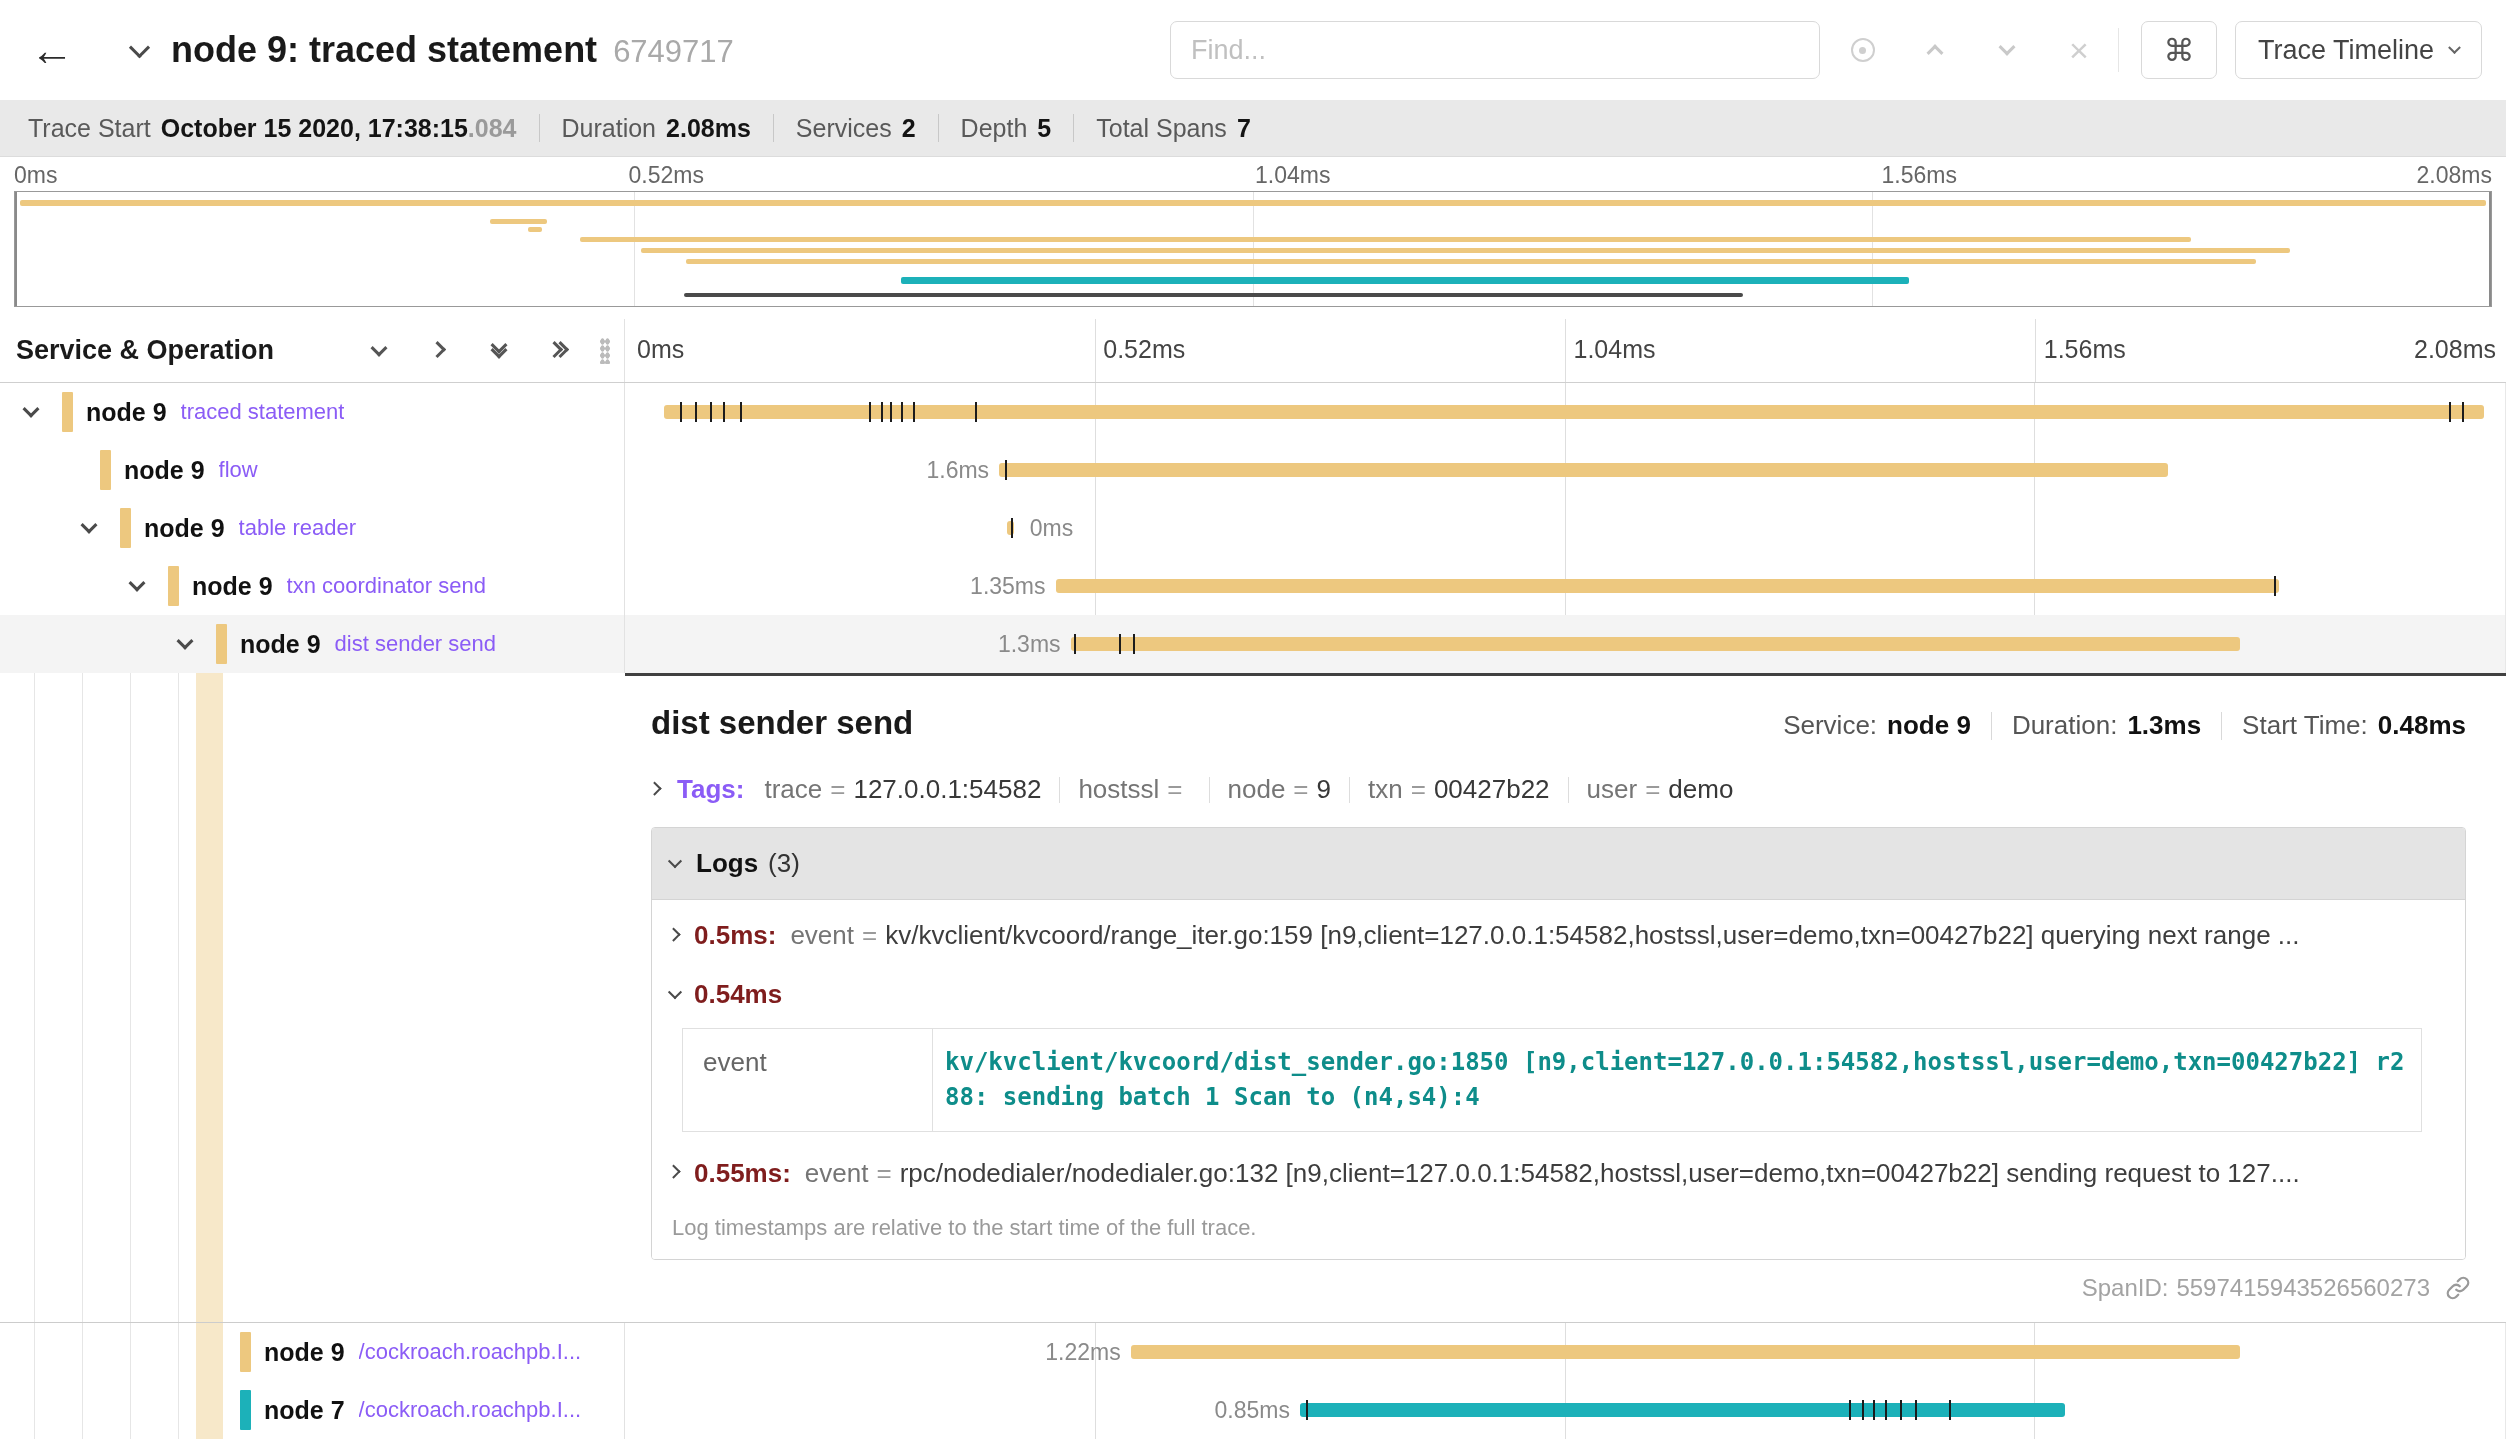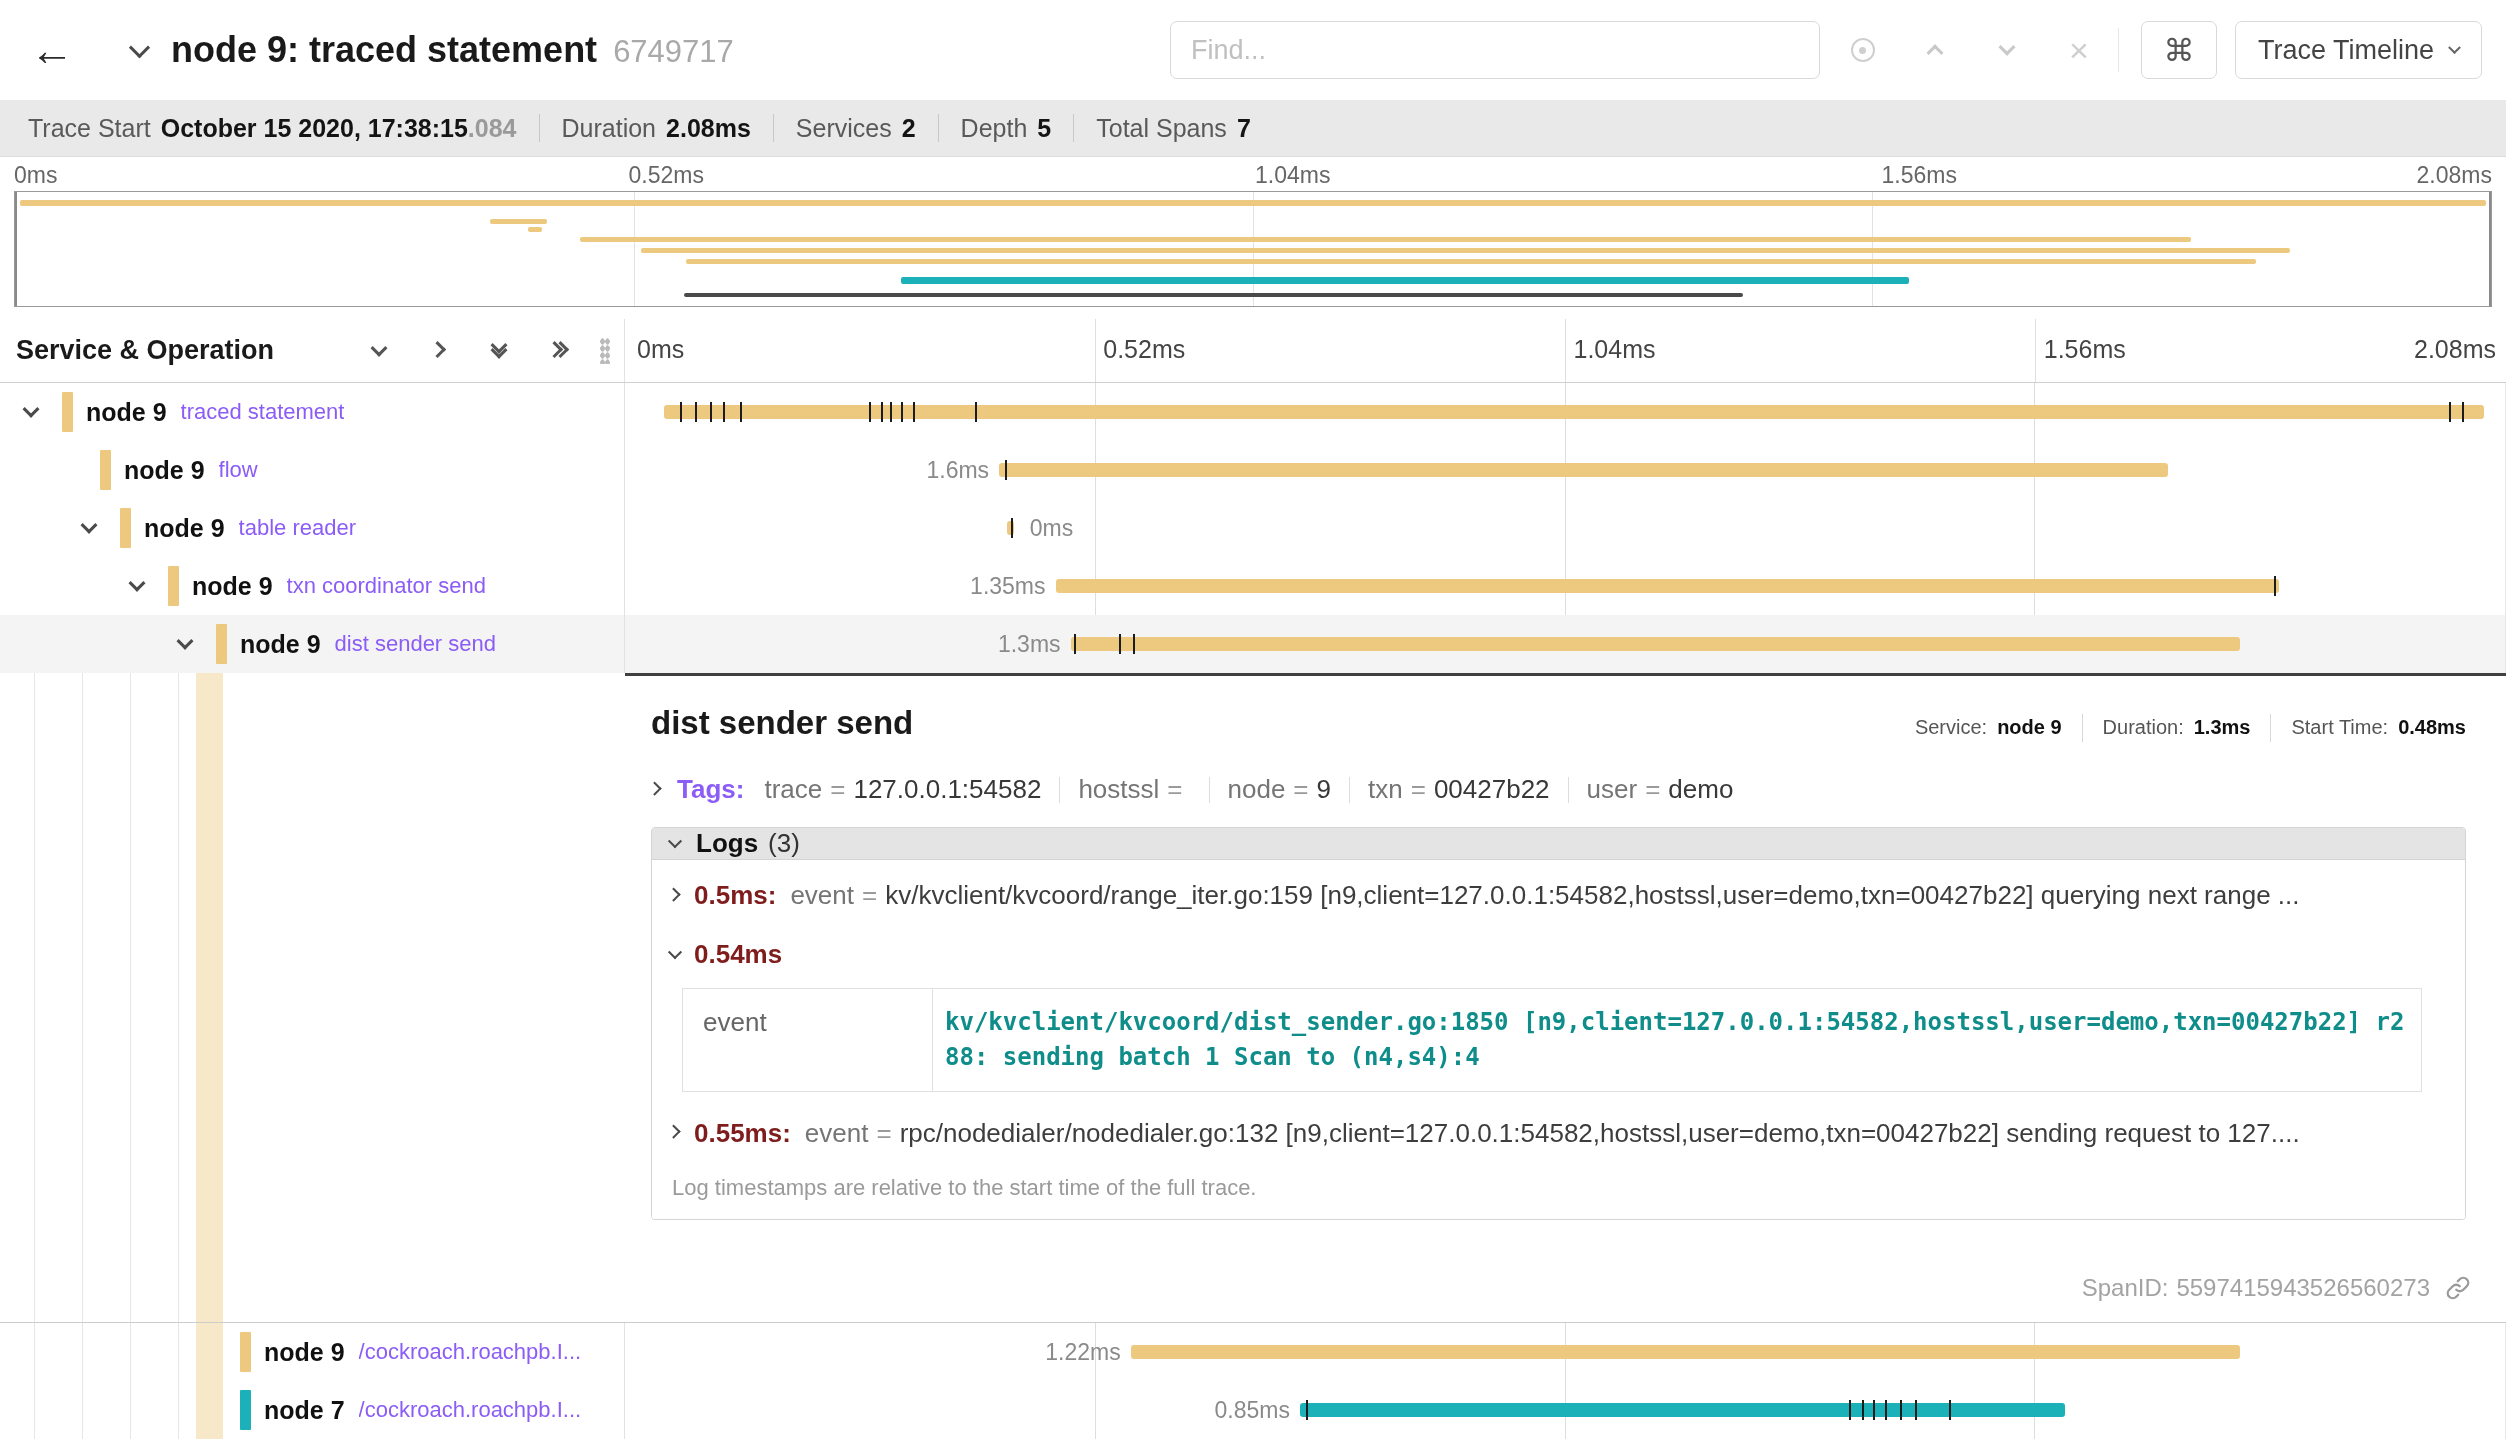--- a/index.html
+++ b/index.html
@@ -93,33 +93,33 @@
   .guide { position:absolute; top:0; bottom:0; width:1px; background:#e6e6e6; }
   .g0 { left:34px; } .g1 { left:82px; } .g2 { left:130px; } .g3 { left:178px; }
   .band { position:absolute; top:0; bottom:0; left:196px; width:27px; background:rgba(237,200,127,0.42); }
 
   
   .detail-row { height:650px; display:flex; border-bottom:1px solid #ccc; }
   .detail-left { width:625px; flex:none; position:relative; background:#fff; }
   .detail-panel { flex:1; border-top:3px solid #404040; background:#fff; padding:28px 40px 0 26px; position:relative; }
   .d-head { display:flex; align-items:baseline; }
   .d-title { font-size:33px; font-weight:700; color:#1a1a1a; }
-  .d-meta { margin-left:auto; display:flex; align-items:center; font-size:20px; color:#555; }
+  .d-meta { margin-left:auto; display:flex; align-items:center; font-size:26px; color:#555; }
   .d-meta b { color:#111; margin-left:10px; }
   .meta-div { width:1px; height:28px; background:#d9d9d9; margin:0 20px; }
   .tags-row { margin-top:32px; display:flex; align-items:center; font-size:26px; color:#404040; }
   .tags-row .acc-chev { margin-right:16px; }
   .acc-chev { background:none; border:none; cursor:pointer; display:inline-flex; align-items:center; }
   .tags-label { font-weight:700; color:#8b5cf6; margin-right:20px; }
   .tag { white-space:nowrap; }
   .tag .k { color:#757575; } .tag .eq { color:#9a9a9a; margin:0 8px; } .tag .v { color:#383838; }
   .tag-div { width:1px; height:26px; background:#ddd; margin:0 18px; flex:none; }
 
   .logs-box { margin-top:22px; border:1px solid #d4d4d4; border-radius:4px; overflow:hidden; }
-  .logs-head { background:#e4e4e4; border-bottom:1px solid #d4d4d4; padding:0 18px; display:flex; align-items:center; font-size:26px; cursor:pointer; }
+  .logs-head { background:#e4e4e4; border-bottom:1px solid #d4d4d4; padding:20px 18px; display:flex; align-items:center; font-size:26px; cursor:pointer; }
   .logs-head b { color:#111; margin-right:10px; }
   .logs-head .count { color:#333; }
   .logs-head .acc-chev { margin-right:16px; }
   .logs-body { padding:4px 20px 14px 18px; background:#fff; }
   .log-line { display:flex; align-items:center; padding:16px 0 12px 0; font-size:26px; min-width:0; }
   .log-line .acc-chev { margin-right:14px; }
   .log-time { font-weight:700; color:#7f1d1d; margin-right:14px; flex:none; }
   .kv { flex:1; min-width:0; white-space:nowrap; overflow:hidden; text-overflow:ellipsis; color:#3d3d3d; }
   .kv .k { color:#757575; } .kv .eq { color:#9a9a9a; margin:0 8px; }
   .kv-table { border-collapse:collapse; width:98%; margin:6px 0 10px 12px; }

